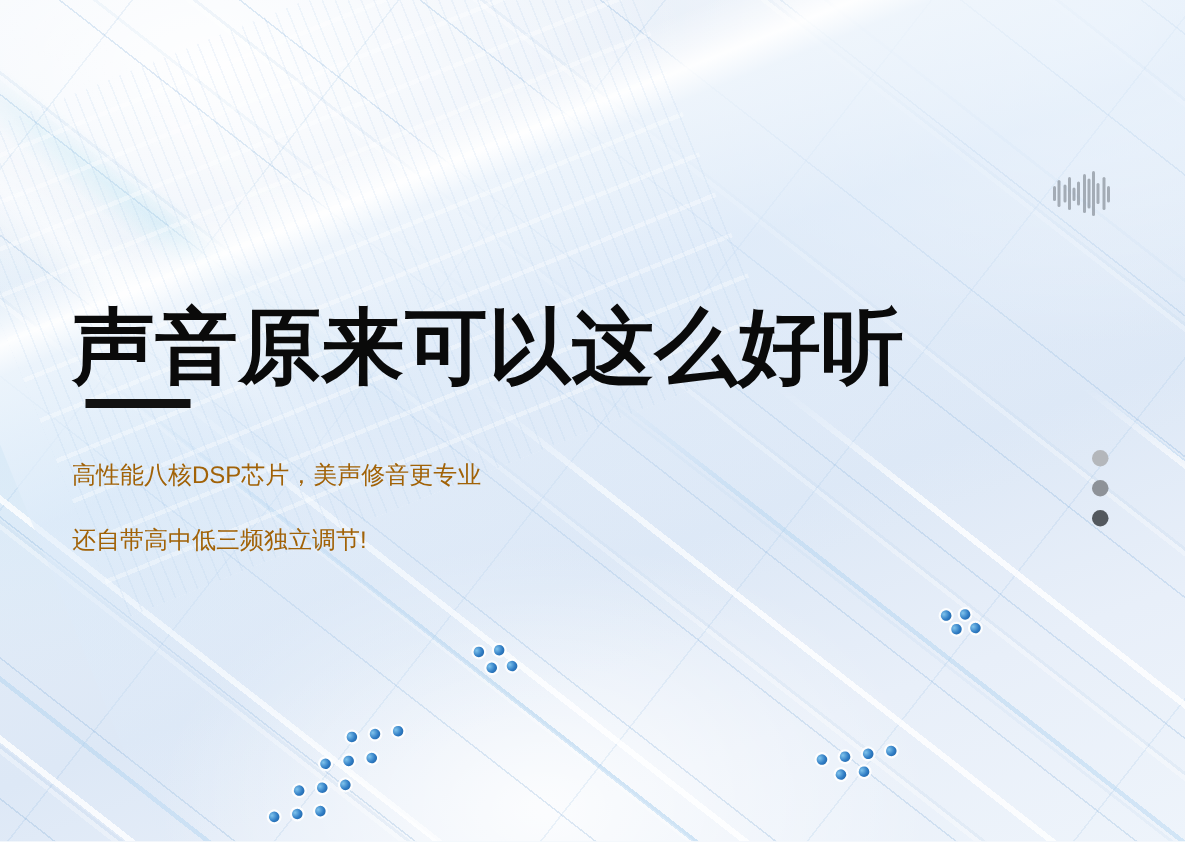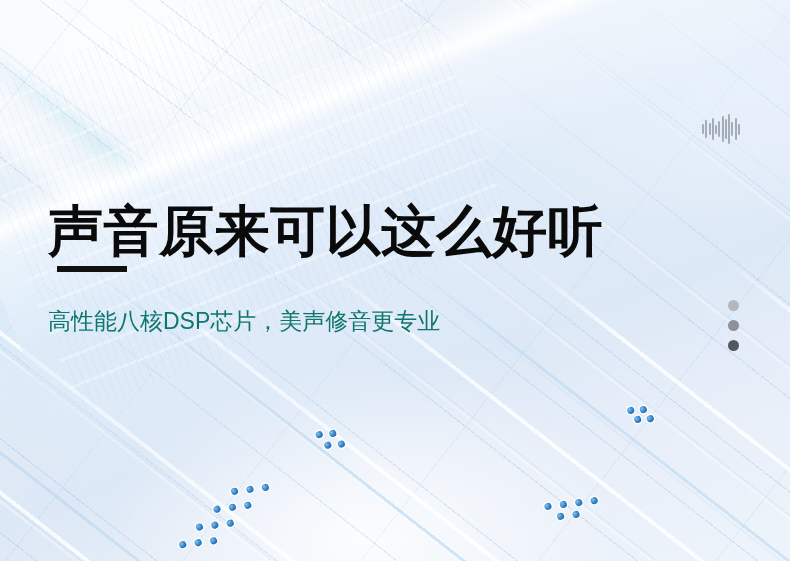--- a/index.html
+++ b/index.html
@@ -208,22 +208,22 @@
     left: 57px;
     top: 266px;
     width: 70px;
     height: 6px;
     background: #111111;
   }
 
   .subline {
     position: absolute;
     left: 48px;
-    color: #0f766e;
-    font-size: 23px;
+    color: #a16207;
+    font-size: 16px;
     font-weight: normal;
     white-space: nowrap;
     line-height: 1;
   }
   .subline-1 { top: 310px; }
   .subline-2 { top: 353px; }
 
   
   .waveform {
     position: absolute;
@@ -315,20 +315,21 @@
 
   <div class="content">
 
 
     <div class="headline headline-2">声音原来可以这么好听</div>
 
     <div class="divider"></div>
 
     <div class="subline subline-1">高性能八核DSP芯片，美声修音更专业</div>
 
+    <div class="subline subline-2">还自带高中低三频独立调节!</div>
 
     <div class="waveform">
       <span style="height:10px;"></span>
       <span style="height:18px;"></span>
       <span style="height:12px;"></span>
       <span style="height:22px;"></span>
       <span style="height:9px;"></span>
       <span style="height:16px;"></span>
       <span style="height:26px;"></span>
       <span style="height:20px;"></span>

